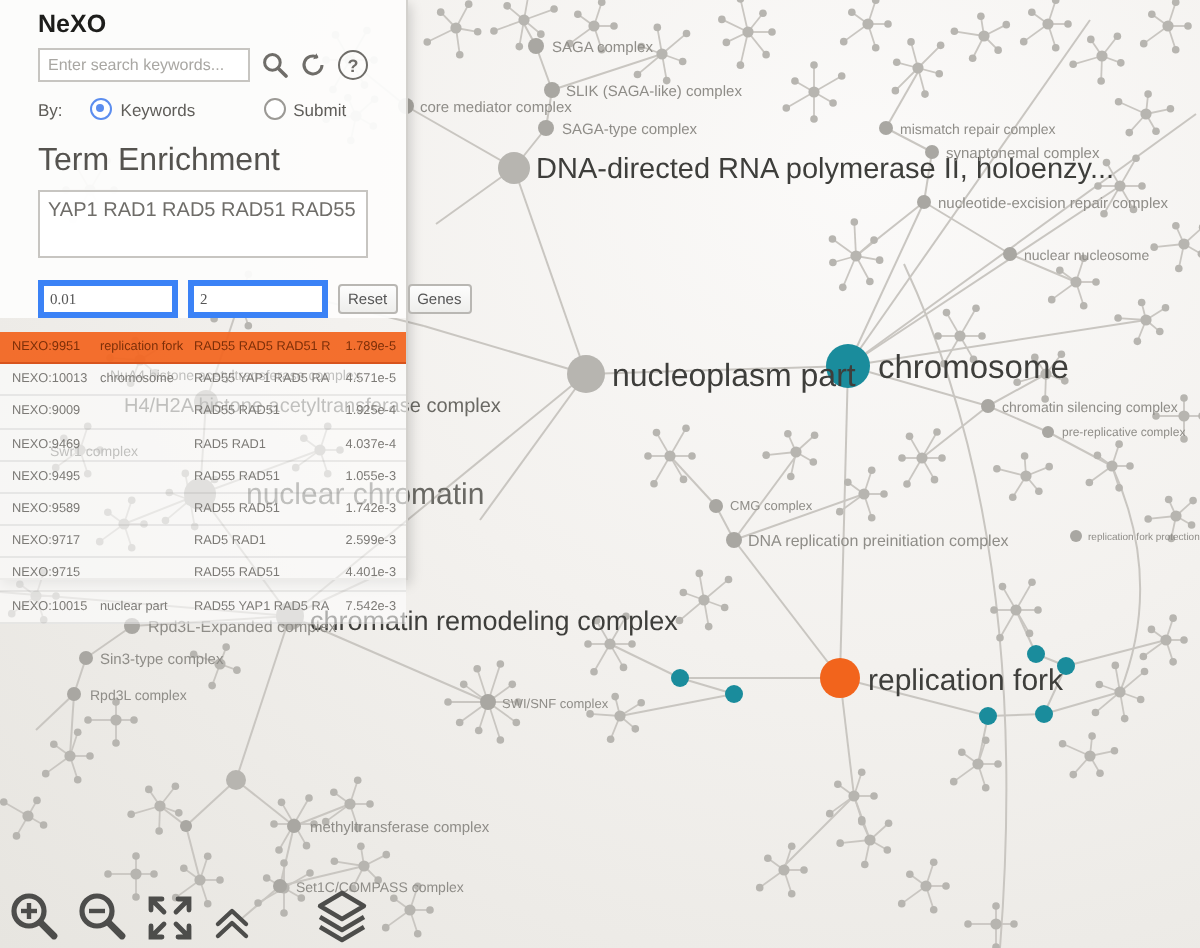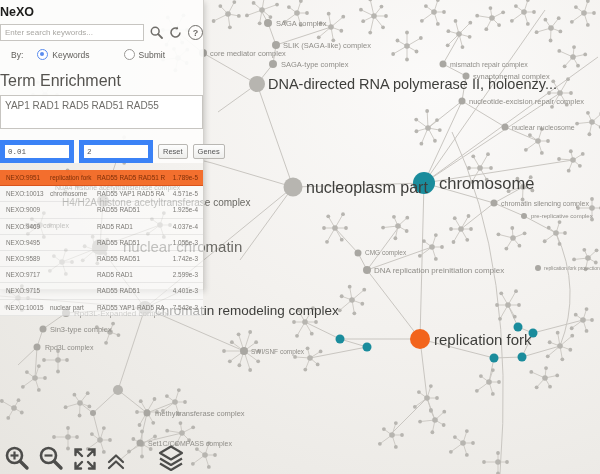--- a/index.html
+++ b/index.html
@@ -8,50 +8,50 @@
     font-family:"Liberation Sans",sans-serif;
     background:radial-gradient(ellipse at 72% 18%, #fbfaf9 0%, #f3f1ee 45%, #e7e5e0 100%);
   }
   #net{position:absolute;left:0;top:0;z-index:1;}
   
   .panel{
     position:absolute;left:0;top:0;width:203px;height:289px;z-index:5;
     border:1px solid #d3d1cd;border-top:none;border-left:none;
     box-shadow:1px 2px 6px rgba(0,0,0,.18);
   }
-  .panel-top{padding:5px 0 0;background:rgba(253,253,252,.93);}
+  .panel-top{padding:5px 19px 0;background:rgba(253,253,252,.93);}
   .app-title{font-size:12.5px;font-weight:bold;color:#1d1d1b;margin:0 0 5px;}
   .search-row{display:flex;align-items:center;gap:6px;}
   .search-row input{
     flex:1;height:15px;border:1px solid #c7c5c1;background:rgba(255,255,255,.9);
     font-size:8px;padding:0 4px;color:#444;outline:none;min-width:0;
     font-family:"Liberation Sans",sans-serif;
   }
   .search-row input::placeholder{color:#a9a7a3;}
   .icon-btn{border:none;background:none;padding:0;cursor:pointer;line-height:0;color:#6f6d69;}
   .help-circle{
     width:13px;height:13px;border:1.4px solid #6f6d69;border-radius:50%;
     font-size:9px;font-weight:bold;color:#6f6d69;display:flex;align-items:center;justify-content:center;
   }
-  .by-row{display:flex;align-items:center;gap:6px;margin:8px 11px 2px;font-size:8.5px;color:#5f5d59;}
+  .by-row{display:flex;align-items:center;gap:6px;margin:8px 0 2px;font-size:8.5px;color:#5f5d59;}
   .radio{width:9px;height:9px;border:1px solid #9a98f4;border-radius:50%;position:relative;background:#fff;border-color:#9b9995;}
   .radio.checked{border-color:#5b8def;}
   .radio.checked::after{content:"";position:absolute;left:1.5px;top:1.5px;width:4px;height:4px;border-radius:50%;background:#5b8def;}
   .radio-group{display:flex;align-items:center;gap:4px;margin-left:8px;}
   .radio-group.g2{margin-left:28px;}
   .te-heading{font-size:16px;color:#55534f;margin:12px 0 5px;}
   .gene-box{
     border:1px solid #c7c5c1;background:rgba(255,255,255,.82);height:26px;
     font-size:10px;color:#6f6d69;padding:3px 4px;line-height:1.3;
   }
   .params{display:flex;align-items:center;gap:5px;margin:11px 0 7px;}
   .params input{
-    height:13px;border:5px solid #3b82f6;background:rgba(255,255,255,.9);
+    height:13px;border:3px solid #3b82f6;background:rgba(255,255,255,.9);
     font-size:7.5px;padding:0 3px;color:#555;width:58px;outline:none;
-    font-family:Liberation Mono, monospace;
+    font-family:Liberation Serif, serif;
   }
   .btn{
     font-size:7.5px;color:#555;border:1px solid #b9b7b3;border-radius:2px;
     background:linear-gradient(#fdfdfd,#eeeeec);padding:2px 4px;cursor:pointer;
     font-family:Liberation Sans, sans-serif;
   }
   
   .etable{width:100%;}
   .trow{
     display:flex;align-items:center;height:15.2px;font-size:6.4px;color:#7c7a76;

